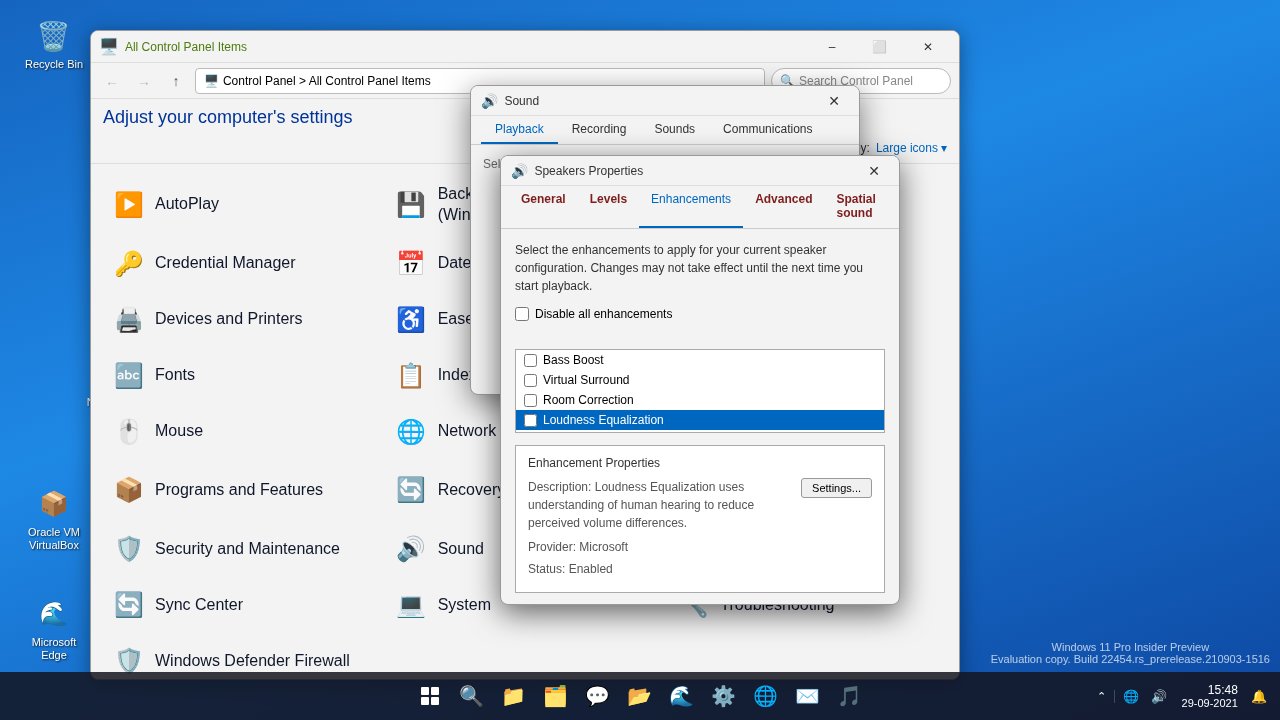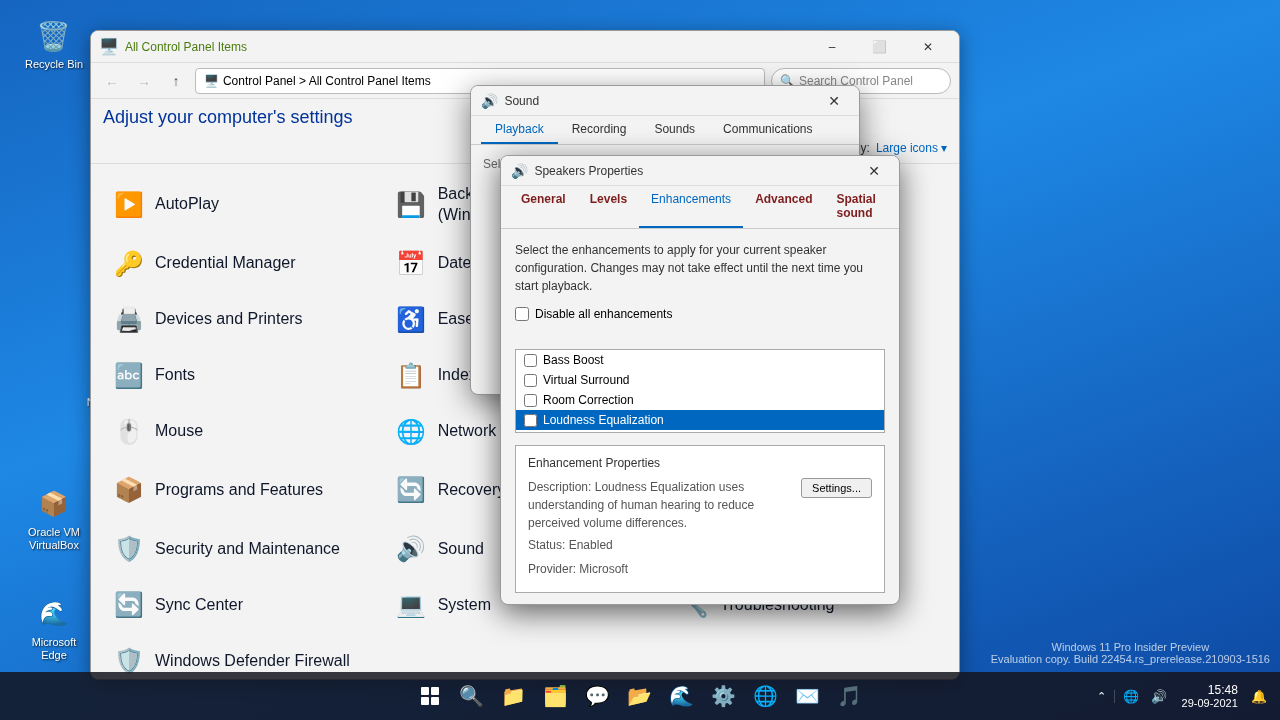--- a/index.html
+++ b/index.html
@@ -724,27 +724,27 @@
           <span>Loudness Equalization</span>
         </div>
       </div>
       <div class="sp-properties-section">
         <div class="sp-properties-title">Enhancement Properties</div>
         <button class="sp-settings-btn">Settings...</button>
         <div class="sp-prop-row">
           <span>Description: </span>
           <span>Loudness Equalization uses understanding of human hearing to reduce perceived volume differences.</span>
         </div>
+        <div class="sp-prop-row" style="margin-top:6px">
+          <span>Provider: </span>
+          <span>Microsoft</span>
+        </div>
         <div class="sp-prop-row">
           <span>Status: </span>
           <span>Enabled</span>
-        </div>
-        <div class="sp-prop-row" style="margin-top:6px">
-          <span>Provider: </span>
-          <span>Microsoft</span>
         </div>
       </div>
     </div>
 
   </div>
 
   <div class="watermark">
     <div>Windows 11 Pro Insider Preview</div>
     <div>Evaluation copy. Build 22454.rs_prerelease.210903-1516</div>
   </div>

